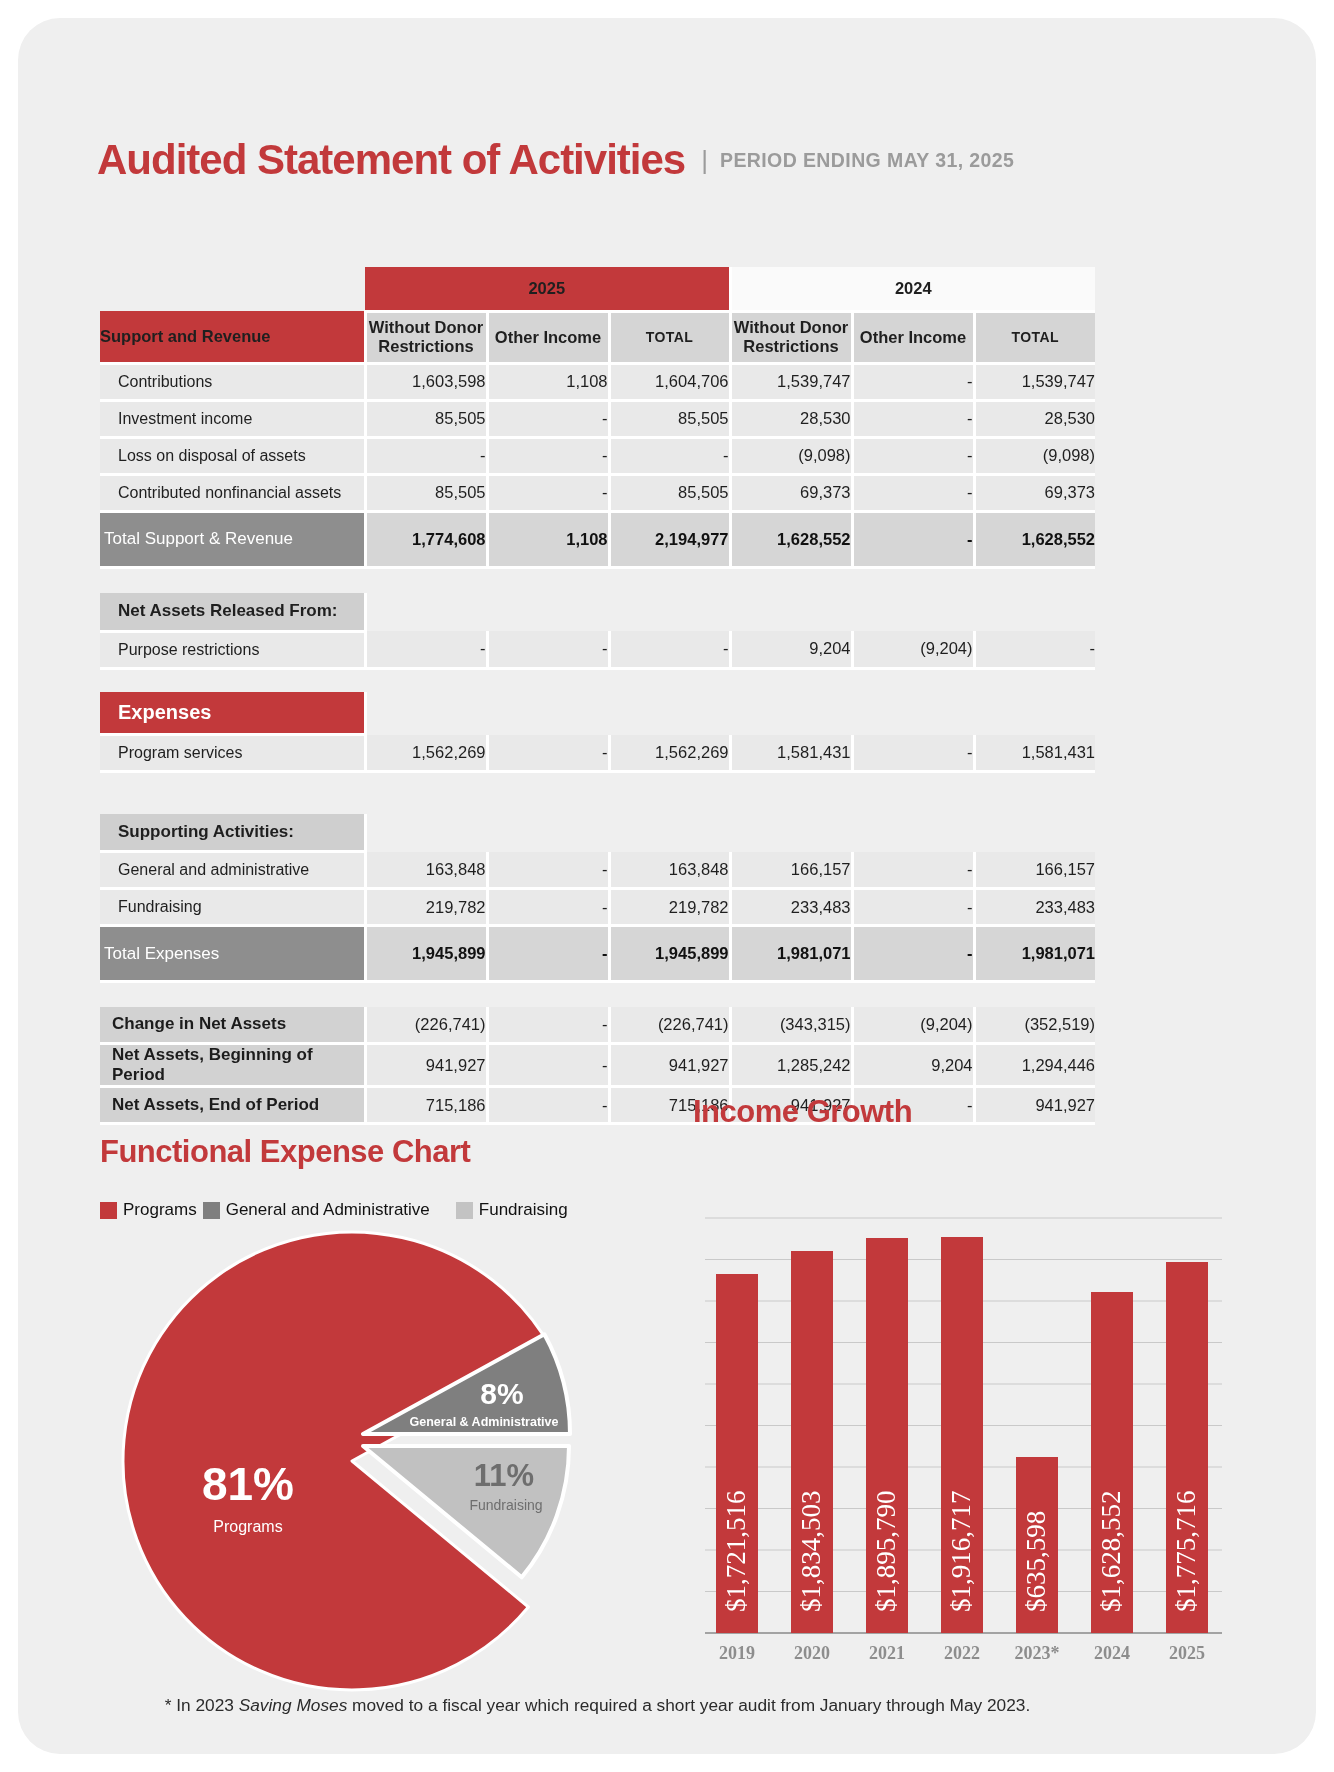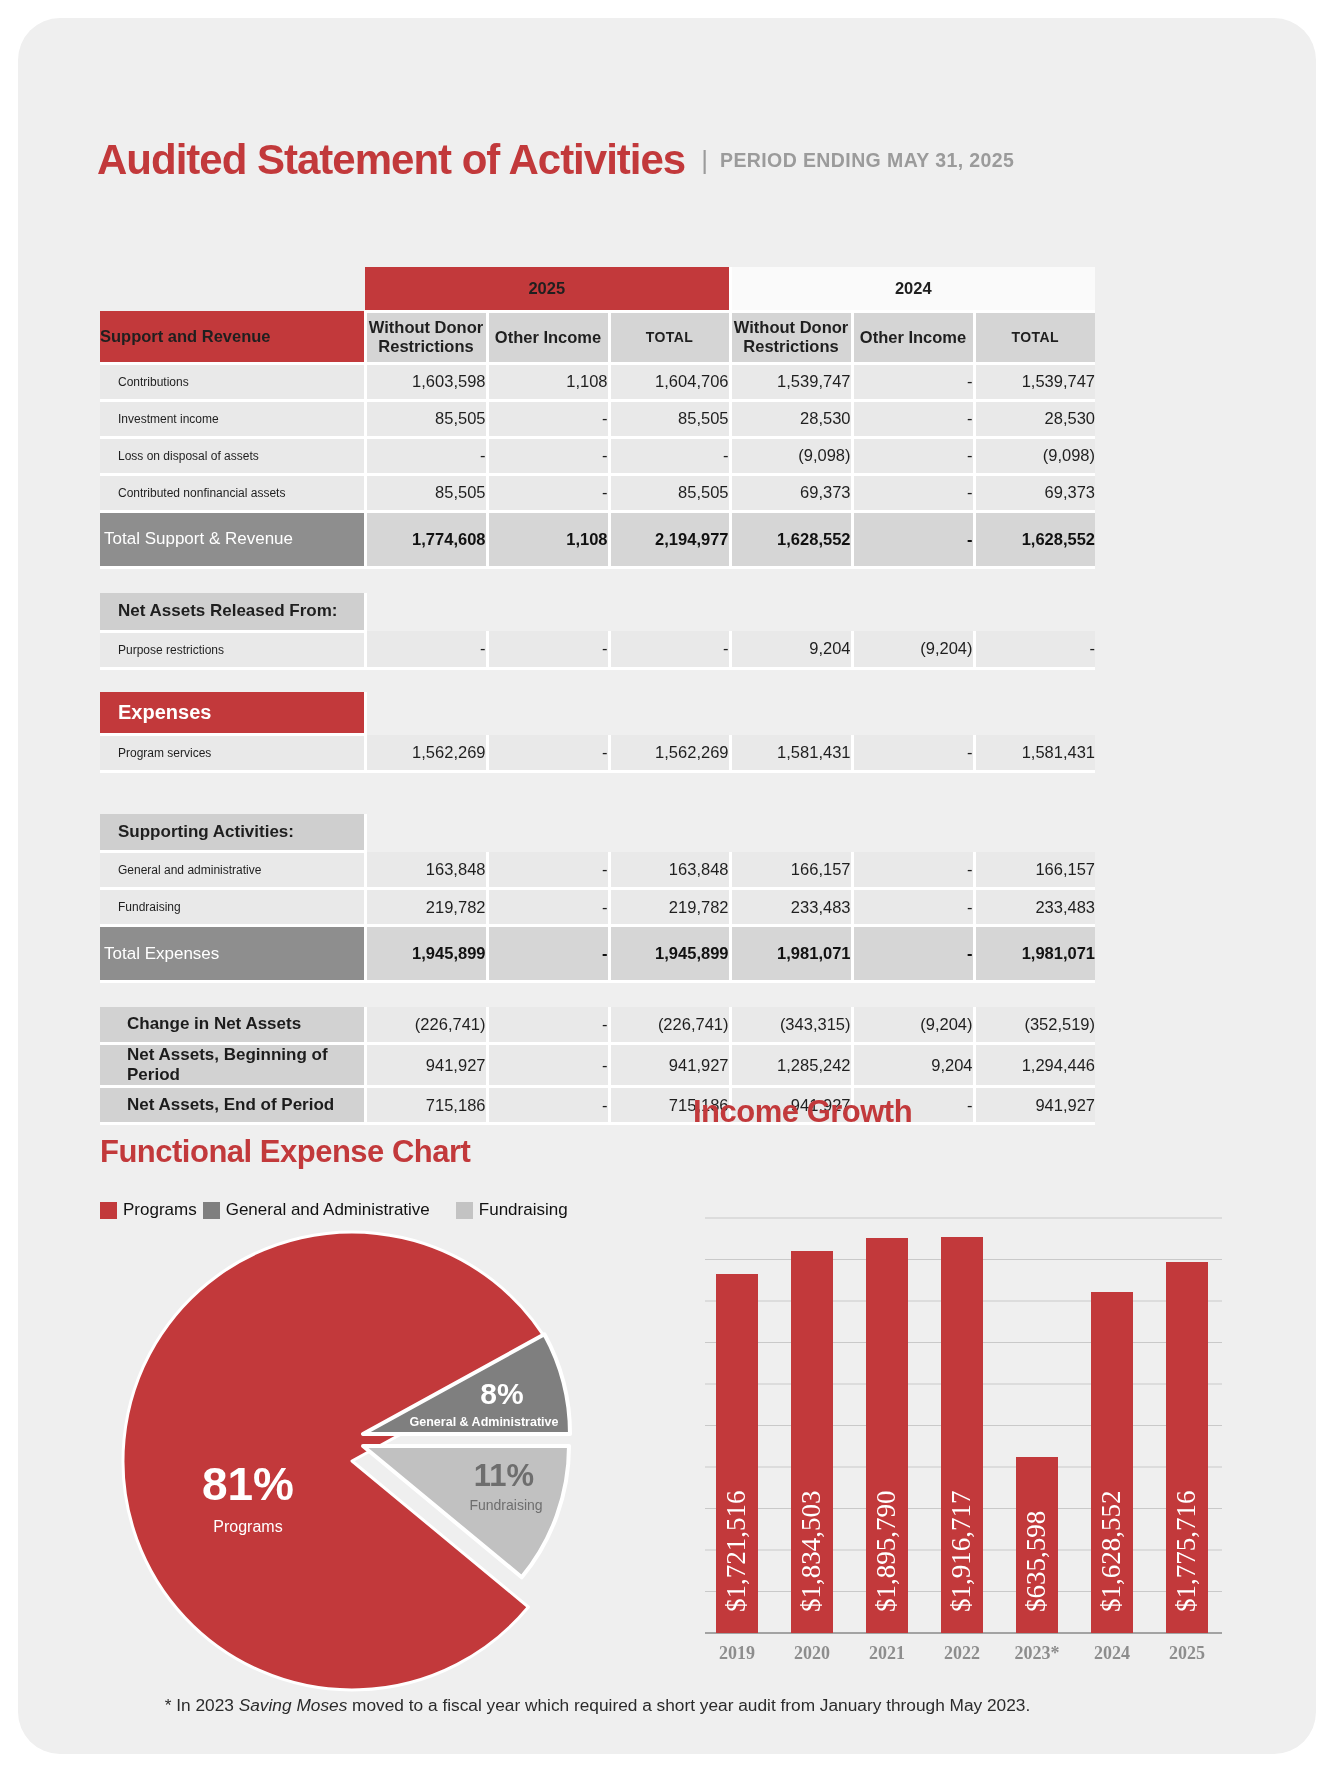--- a/index.html
+++ b/index.html
@@ -23,38 +23,38 @@
   tr.colhdr{height:52px;}
   tr.colhdr td{border-right:3px solid #fff;border-bottom:3px solid #fff;}
   tr.colhdr td:last-child{border-right:none;}
   td.shead{background:#c2393b;color:#fff;font-size:20px;font-weight:700;padding-left:18px;}
   td.chead{background:#d5d5d5;color:#333;font-size:13.5px;font-weight:600;text-align:center;line-height:1.15;padding:2px 6px;}
   td.chead.total{font-weight:700;font-size:14px;letter-spacing:.4px;}
 
   tr.data{height:37px;}
   tr.data td{background:#e9e9e9;border-right:3px solid #fff;border-bottom:3px solid #fff;}
   tr.data td:last-child{border-right:none;}
-  tr.data td.lbl{padding-left:18px;font-size:12px;}
+  tr.data td.lbl{padding-left:18px;font-size:16px;}
   td.num{text-align:right;padding-right:13px;}
 
   tr.total{height:56px;}
   tr.total td{border-right:3px solid #fff;border-bottom:3px solid #fff;}
   tr.total td:last-child{border-right:none;}
   tr.total td.lbl{background:#8e8e8e;color:#fff;font-size:17px;font-weight:400;padding-left:4px;}
   tr.total td.num{background:#d6d6d6;font-weight:700;color:#111;}
 
   tr.sect{height:38px;}
   tr.sect td.lbl{background:#cfcfcf;font-size:17px;font-weight:700;padding-left:18px;border-right:3px solid #fff;border-bottom:3px solid #fff;}
   tr.sect td.empty{background:transparent;border:none;}
   tr.redsect td.lbl{background:#c2393b;color:#fff;font-size:20px;font-weight:700;padding-left:18px;height:41px;border-right:3px solid #fff;border-bottom:3px solid #fff;}
 
   tr.boldrow{height:37px;}
   tr.boldrow td{border-right:3px solid #fff;border-bottom:3px solid #fff;}
   tr.boldrow td:last-child{border-right:none;}
-  tr.boldrow td.lbl{background:#d2d2d2;font-weight:700;font-size:17px;padding-left:27px;color:#1c1c1c;}
+  tr.boldrow td.lbl{background:#d2d2d2;font-weight:700;font-size:17px;padding-left:12px;color:#1c1c1c;}
   tr.boldrow td.num{background:#e9e9e9;}
 
   tr.spacer td{background:transparent;border:none;}
 
   
   .chart-h{position:absolute;margin:0;font-size:31px;font-weight:700;color:#c2393b;letter-spacing:-.5px;}
   #feh{left:100px;top:1134px;}
   #igh{left:693px;top:1094px;}
 
   

